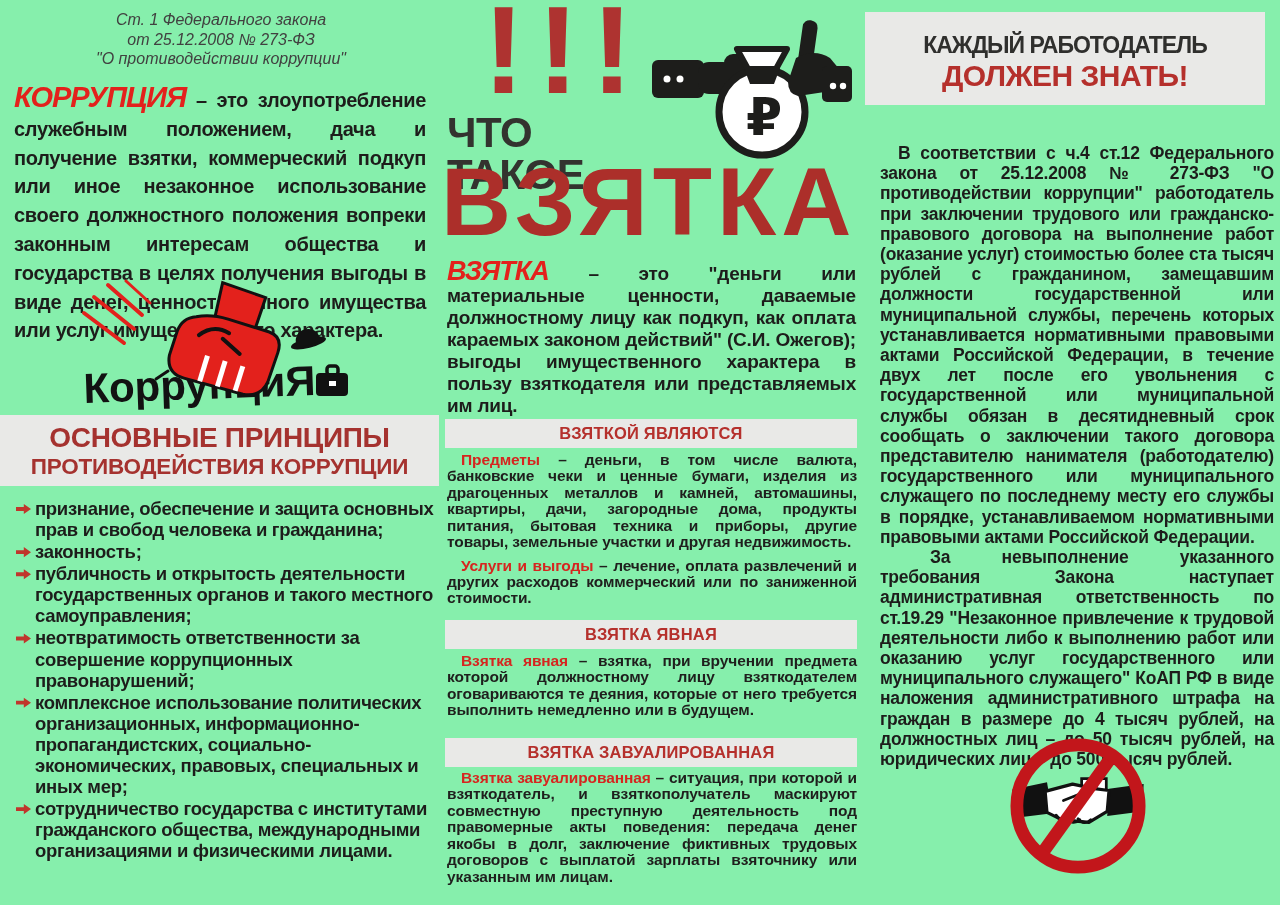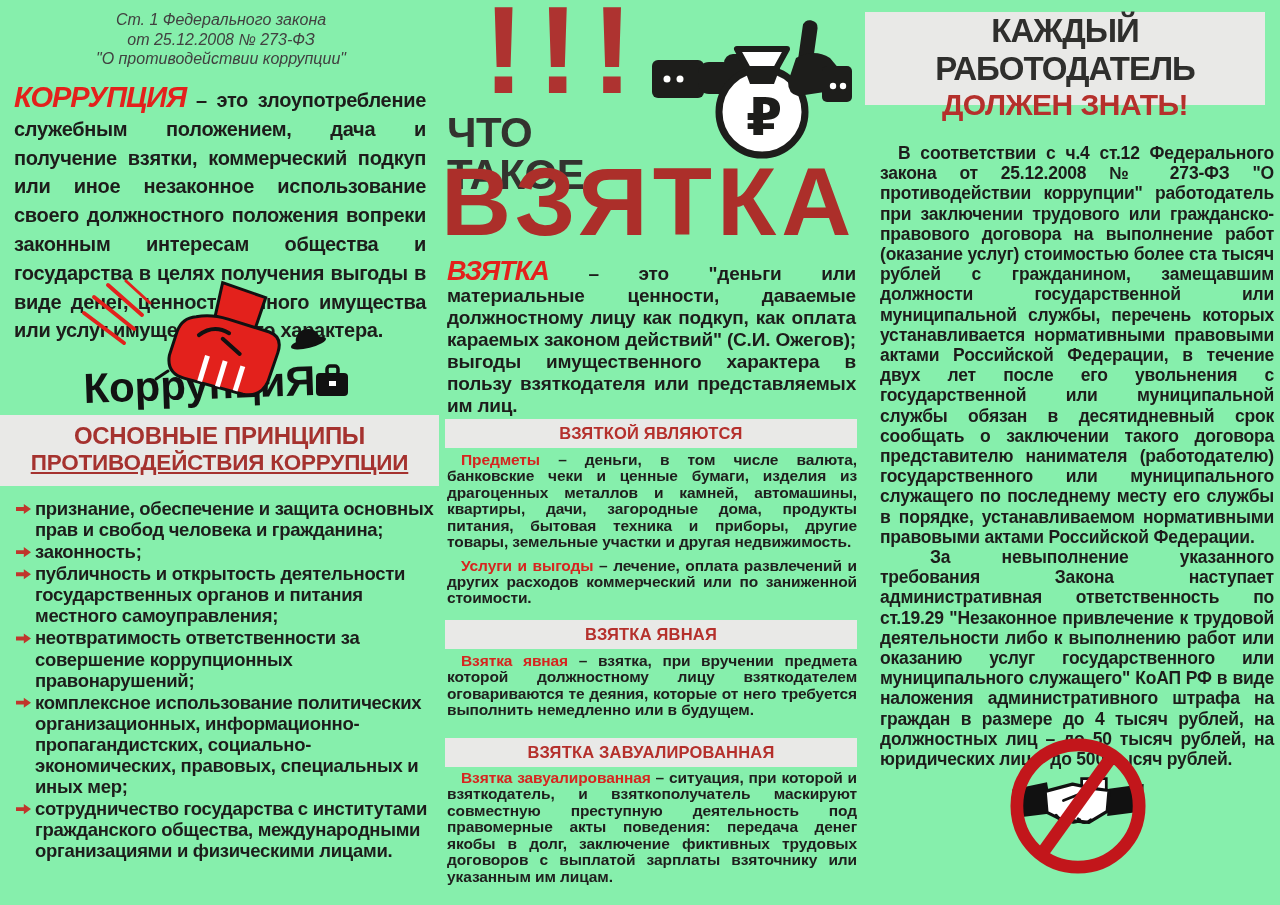--- a/index.html
+++ b/index.html
@@ -10,22 +10,22 @@
   
   .law-note { position:absolute; left:58px; top:10px; width:326px; text-align:center;
     font-style:italic; font-size:16px; line-height:1.22; color:#414140; font-weight:400; }
   .corr-para { position:absolute; left:14px; top:86px; width:412px; text-align:justify;
     font-size:20px; font-weight:700; color:#1d1d1b; line-height:1.44; letter-spacing:-0.3px; }
   .corr-term { color:#e3211c; font-style:italic; font-weight:800; font-size:29px;
     letter-spacing:-1px; line-height:0.5; }
   .fist-art { position:absolute; left:76px; top:279px; width:274px; height:138px; }
   .principles-band { position:absolute; left:0; top:415px; width:439px; height:71px;
     background:#e9e9e7; text-align:center; color:#a5322f; font-weight:800; }
-  .principles-band .l1 { font-size:24px; padding-top:7px; letter-spacing:-0.3px; }
-  .principles-band .l2 { font-size:22.5px; letter-spacing:-0.2px;text-decoration:underline; }
+  .principles-band .l1 { font-size:28px; padding-top:7px; letter-spacing:-0.3px; }
+  .principles-band .l2 { font-size:22.5px; letter-spacing:-0.2px; }
   .principles { position:absolute; left:14px; top:498px; width:422px; list-style:none; }
   .principles li { font-size:18.5px; font-weight:700; color:#1d1d1b; line-height:1.14;
     letter-spacing:-0.3px; padding-left:21px; text-indent:-19px; margin-bottom:1px; }
   .arrow { display:inline-block; width:15px; height:12px; background:#c0362c; margin-right:4px;
     clip-path:polygon(0 34%, 52% 34%, 52% 8%, 100% 50%, 52% 92%, 52% 66%, 0 66%); }
 
   
   .excl { position:absolute; left:483px; top:-12px; font-size:124px; font-weight:800;
     color:#ae3330; letter-spacing:13px; line-height:1; }
   .money-icon { position:absolute; left:650px; top:8px; width:202px; height:158px; }
@@ -43,21 +43,21 @@
   .band.b1 { top:419px; } .band.b2 { top:620px; } .band.b3 { top:738px; }
   .mid-text { position:absolute; left:447px; width:410px; }
   .mid-text.t1 { top:452px; } .mid-text.t2 { top:653px; } .mid-text.t3 { top:770px; }
   .mid-text p { font-size:15.5px; font-weight:700; color:#1f1f1d; line-height:1.06;
     text-align:justify; letter-spacing:-0.1px; text-indent:14px; margin-bottom:7px; }
   .lead-red { color:#d6251f; }
 
   
   .employer-band { position:absolute; left:865px; top:12px; width:400px; height:93px;
     background:#e9e9e7; text-align:center; font-weight:800; }
-  .employer-band .l1 { font-size:33px; color:#2f2f2d; padding-top:0; letter-spacing:-1px; }
+  .employer-band .l1 { font-size:23px; color:#2f2f2d; padding-top:20px; letter-spacing:-1px; }
   .employer-band .l2 { font-size:30px; color:#b5302c; letter-spacing:-0.5px; }
   .emp-text { position:absolute; left:868px; top:143px; width:394px;margin-left:12px; }
   .emp-text p { font-size:17.5px; font-weight:700; color:#1d1d1b; line-height:1.155;
     text-align:justify; letter-spacing:-0.2px; }
   .emp-text p.p1 { text-indent:18px; }
   .emp-text p.p2 { text-indent:50px; }
   .no-bribe-icon { position:absolute; left:1005px; top:733px; width:146px; height:146px; }
 </style>
 </head>
 <body>
@@ -112,21 +112,21 @@
   </div>
 
   <div class="principles-band">
     <div class="l1">ОСНОВНЫЕ ПРИНЦИПЫ</div>
     <div class="l2">ПРОТИВОДЕЙСТВИЯ КОРРУПЦИИ</div>
   </div>
 
   <ul class="principles">
     <li><span class="arrow"></span><span>признание, обеспечение и защита основных прав и свобод человека и гражданина;</span></li>
     <li><span class="arrow"></span><span>законность;</span></li>
-    <li><span class="arrow"></span><span>публичность  и открытость деятельности государственных органов и питания местного самоуправления;</span></li>
+    <li><span class="arrow"></span><span>публичность  и открытость деятельности государственных органов и такого местного самоуправления;</span></li>
     <li><span class="arrow"></span><span>неотвратимость ответственности за совершение коррупционных правонарушений;</span></li>
     <li><span class="arrow"></span><span>комплексное использование политических организационных, информационно-пропагандистских, социально-экономических, правовых, специальных и иных мер;</span></li>
     <li><span class="arrow"></span><span>сотрудничество государства с институтами гражданского общества, международными организациями и физическими лицами.</span></li>
   </ul>
 
   <div class="excl">!!!</div>
 
   <div class="money-icon">
     <svg viewBox="0 0 202 158" width="202" height="158">
 

